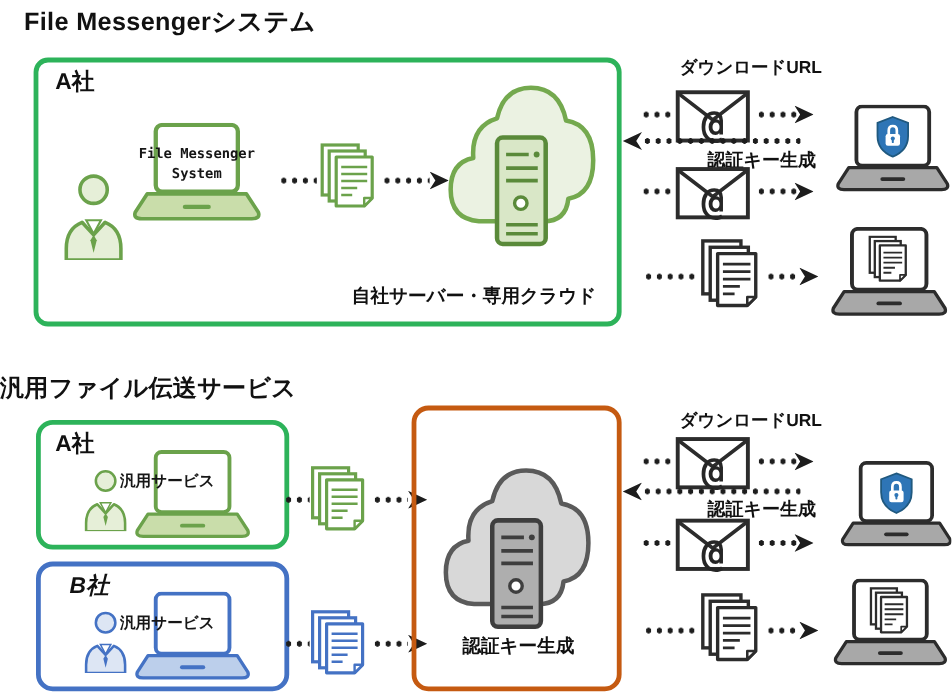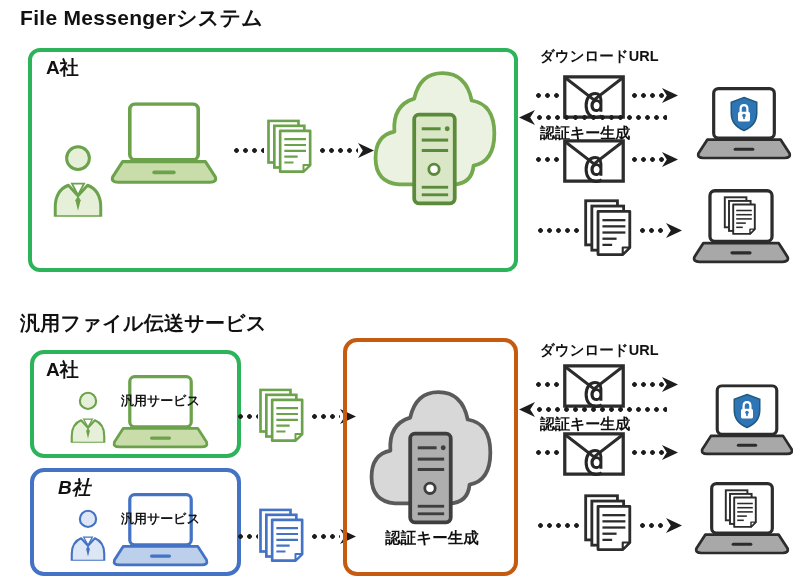--- a/index.html
+++ b/index.html
@@ -12,24 +12,24 @@
     --shield_fill:#2e75b6; --gear_gray:#8b8b8b; --text_dark:#111111; --api_text:#7f7f7f;
   }
   html,body{margin:0;padding:0;background:#fff;}
   .canvas{position:relative;width:793px;height:581px;background:#ffffff;overflow:hidden;
           font-family:"Liberation Sans",sans-serif;color:var(--text_dark);}
   .abs{position:absolute;}
   .h1{font-size:21px;font-weight:700;letter-spacing:.3px;}
   .h2{font-size:20px;font-weight:700;letter-spacing:.3px;}
   .corp{font-size:19px;font-weight:700;text-align:center;}
   .cap{font-size:15.5px;font-weight:700;text-align:center;}
-  .lbl{font-size:14.5px;font-weight:600;text-align:left;}
+  .lbl{font-size:14.5px;font-weight:600;text-align:right;}
   .screen-text{white-space:pre-line;text-align:center;font-family:"DejaVu Sans Mono",monospace;
                font-weight:700;font-size:11.5px;line-height:1.35;color:#161616;}
-  .screen-text2{text-align:center;font-weight:700;font-size:13px;color:#161616;}
+  .screen-text2{text-align:left;font-weight:700;font-size:13px;color:#161616;}
   .box{box-sizing:border-box;border-style:solid;border-width:4px;background:transparent;}
   .box-green{border-color:var(--green_border);border-radius:12px;}
   .box-green2{border-color:var(--green_border);border-radius:14px;}
   .box-blue{border-color:var(--blue_border);border-radius:14px;}
   .box-orange{border-color:var(--orange_border);border-radius:14px;}
   .dseg{position:absolute;height:5px;background-image:radial-gradient(circle,var(--arrow_dark) 2.1px,rgba(0,0,0,0) 2.5px);
         background-size:9px 5px;background-repeat:repeat-x;background-position:left center;}
   .ahead{position:absolute;width:16px;height:15px;background:var(--arrow_dark);
          clip-path:polygon(0 0,100% 50%,0 100%,30% 50%);}
   .ahead.left{transform:scaleX(-1);}
@@ -109,33 +109,36 @@
 
   <div class="abs box box-green" style="left:28px;top:48px;width:490px;height:224px;"></div>
   <div class="abs corp" style="left:46px;top:55px;">A社</div>
 
   <svg class="abs" style="left:50px;top:143px;--p-stroke:var(--green_icon);--p-fill:var(--green_icon_fill);" width="56" height="74" viewBox="0 0 64 84">
       <use href="#sym-person" width="100%" height="100%"></use>
     </svg>
   <svg class="abs" style="left:110px;top:102px;--l-stroke:var(--green_icon);--l-base:var(--green_laptop_base);" width="108" height="85" viewBox="0 0 120 94">
       <use href="#sym-laptop" width="100%" height="100%"></use>
     </svg>
+  <div class="abs screen-text" style="left:102px;top:121px;width:124px;">File Messenger
+System</div>
 
   <div class="dseg" style="left:232px;top:148px;width:32px;"></div>
   <svg class="abs" style="left:266px;top:119px;--d-stroke:var(--green_icon);" width="50" height="57" viewBox="0 0 60 68">
       <use href="#sym-docs" width="100%" height="100%"></use>
     </svg>
   <div class="dseg" style="left:318px;top:148px;width:40px;"></div>
   <div class="ahead" style="left:358px;top:143px;"></div>
 
   <svg class="abs" style="left:368px;top:58px;--c-fill:var(--cloud_green_fill);--c-stroke:var(--cloud_green_stroke);--sv-fill:var(--server_green_fill);--sv-stroke:#5a8a3a;" width="132" height="151" viewBox="0 0 140 160">
       <use href="#sym-cloudserver" width="100%" height="100%"></use>
     </svg>
 
 
+  <div class="abs cap" style="left:278px;top:237px;width:234px;">自社サーバー・専用クラウド</div>
 
   <div class="abs lbl" style="left:540px;top:47px;width:145px;">ダウンロードURL</div>
   <div class="dseg" style="left:534px;top:93px;width:26px;"></div>
   <svg class="abs" style="left:562px;top:74px;" width="64" height="46" viewBox="0 0 66 48">
       <use href="#sym-envelope" width="100%" height="100%"></use>
     </svg>
   <div class="dseg" style="left:630px;top:93px;width:34px;"></div>
   <div class="ahead" style="left:662px;top:88px;"></div>
 
   <div class="ahead left" style="left:519px;top:110px;"></div>
@@ -163,21 +166,21 @@
   <div class="dseg" style="left:638px;top:228px;width:28px;"></div>
   <div class="ahead" style="left:666px;top:223px;"></div>
 
   <svg class="abs" style="left:692px;top:189px;--l-stroke:var(--icon_dark);--l-base:var(--gray_laptop_base);" width="98" height="77" viewBox="0 0 120 94">
       <use href="#sym-laptop" width="100%" height="100%"></use>
     </svg>
   <svg class="abs" style="left:723px;top:196px;--d-stroke:var(--icon_dark);" width="36" height="41" viewBox="0 0 60 68">
       <use href="#sym-docs" width="100%" height="100%"></use>
     </svg>
 
-  <div class="abs h2" style="left:20px;top:310px;font-family:Liberation Serif, serif;">汎用ファイル伝送サービス</div>
+  <div class="abs h2" style="left:0;top:310px;font-family:Liberation Serif, serif;">汎用ファイル伝送サービス</div>
 
   <div class="abs box box-green2" style="left:30px;top:350px;width:211px;height:108px;"></div>
   <div class="abs corp" style="left:46px;top:357px;">A社</div>
   <svg class="abs" style="left:68px;top:390px;--p-stroke:var(--green_icon);--p-fill:var(--green_icon_fill);" width="40" height="53" viewBox="0 0 64 84">
       <use href="#sym-person" width="100%" height="100%"></use>
     </svg>
   <svg class="abs" style="left:112px;top:375px;--l-stroke:var(--green_icon);--l-base:var(--green_laptop_base);" width="97" height="76" viewBox="0 0 120 94">
       <use href="#sym-laptop" width="100%" height="100%"></use>
     </svg>
   <div class="abs screen-text2" style="left:100px;top:392px;width:121px;">汎用サービス</div>

